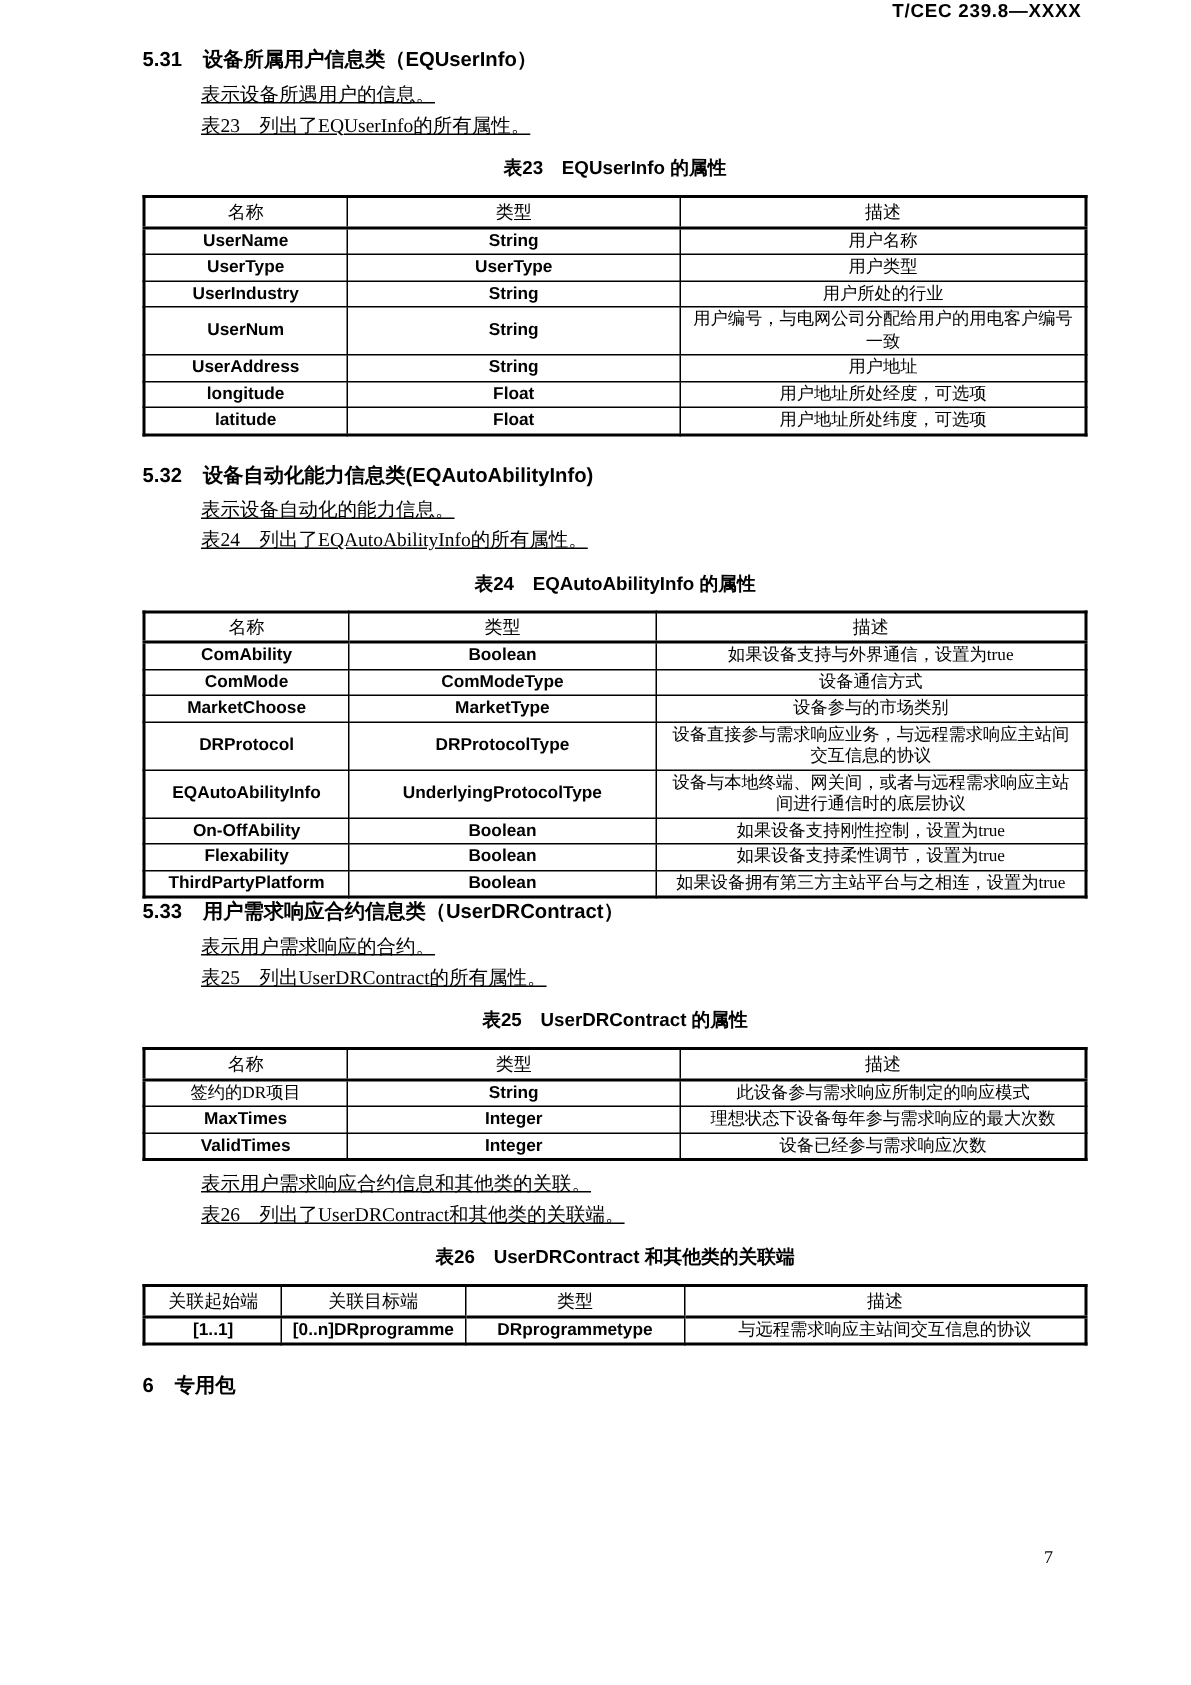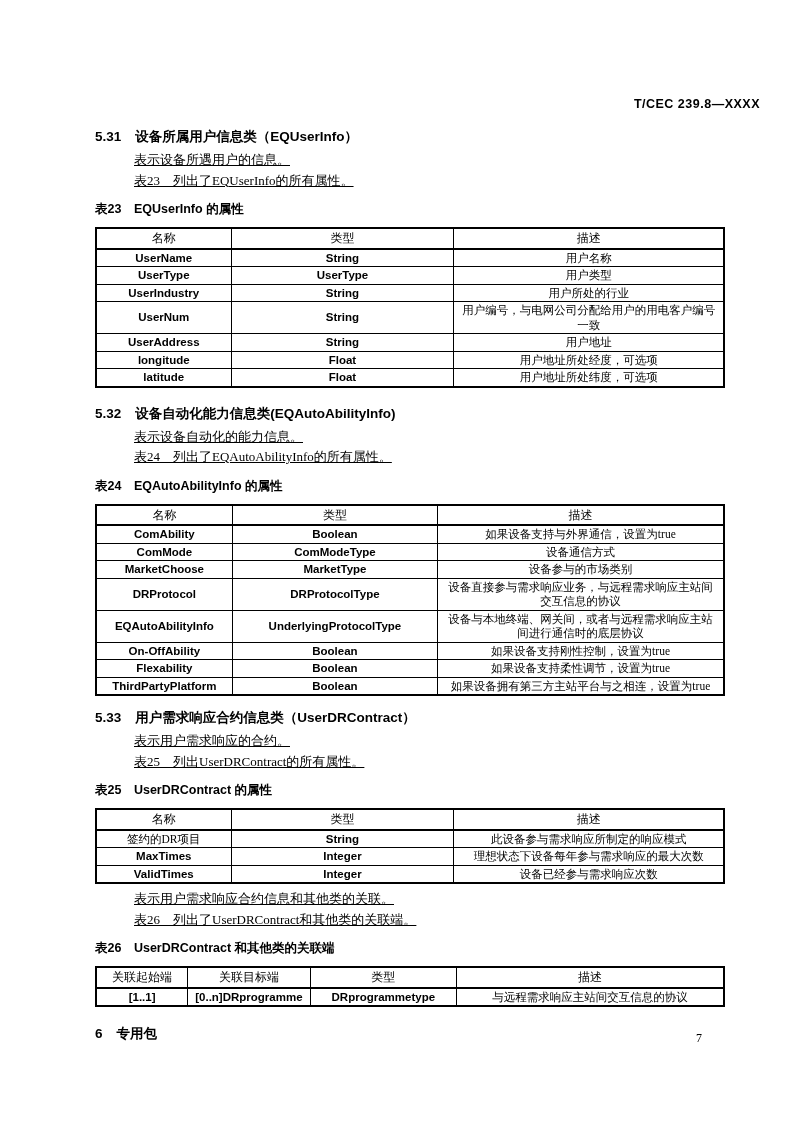--- a/index.html
+++ b/index.html
@@ -8,50 +8,49 @@
     position: relative;
     width: 794px;
     height: 1123px;
     margin: 0 auto;
     background: #ffffff;
     font-family: "Liberation Serif", "DejaVu Serif", serif;
     color: #000;
     overflow: hidden;
   }
   .doc-header {
-    padding-top: 97px;
-    margin-right: 34px;
+    margin-right: 73px;
     text-align: right;
     font-family: "Liberation Sans", "DejaVu Sans", sans-serif;
     font-weight: 700;
     font-size: 12.5px;
     line-height: 14px;
     letter-spacing: 0.5px;
   }
   .content { margin-left: 95px; width: 630px; }
   h2.sec {
     font-family: "Liberation Sans", "DejaVu Sans", sans-serif;
     font-weight: 700;
     font-size: 13.5px;
     line-height: 17px;
   }
   h2.sec .sec-num { margin-right: 14px; text-align: center; }
   .h531 { margin-top: 17px; }
   .h532 { margin-top: 17px; }
-  .h533 { margin-top: 13px; }
+  .h533 { }
   .h6   { margin-top: 18px; }
   p.body-line {
     margin-left: 39px;
     font-size: 13px;
     line-height: 20.5px;
     text-decoration: underline;
   }
   p.first { margin-top: 5px; }
   .tbl-caption {
-    text-align: left;
+    text-align: center;
     font-family: "Liberation Sans", "DejaVu Sans", sans-serif;
     font-weight: 700;
     font-size: 12.5px;
     line-height: 15px;
     margin-top: 11px;
   }
   table.attr {
     width: 100%;
     border-collapse: collapse;
     border: 2px solid #000;

